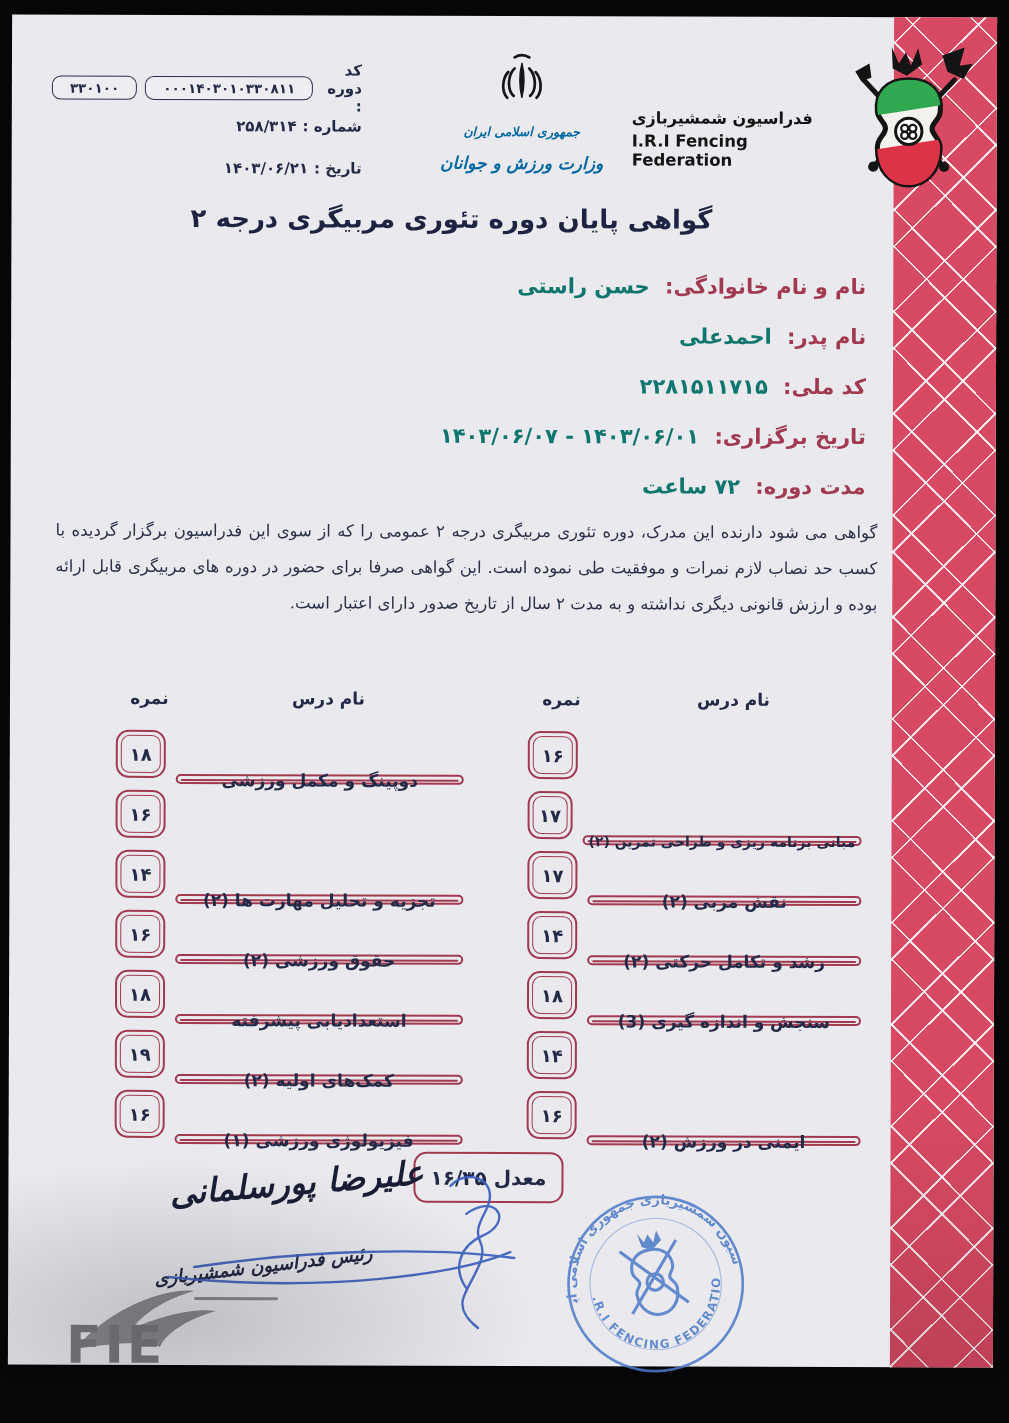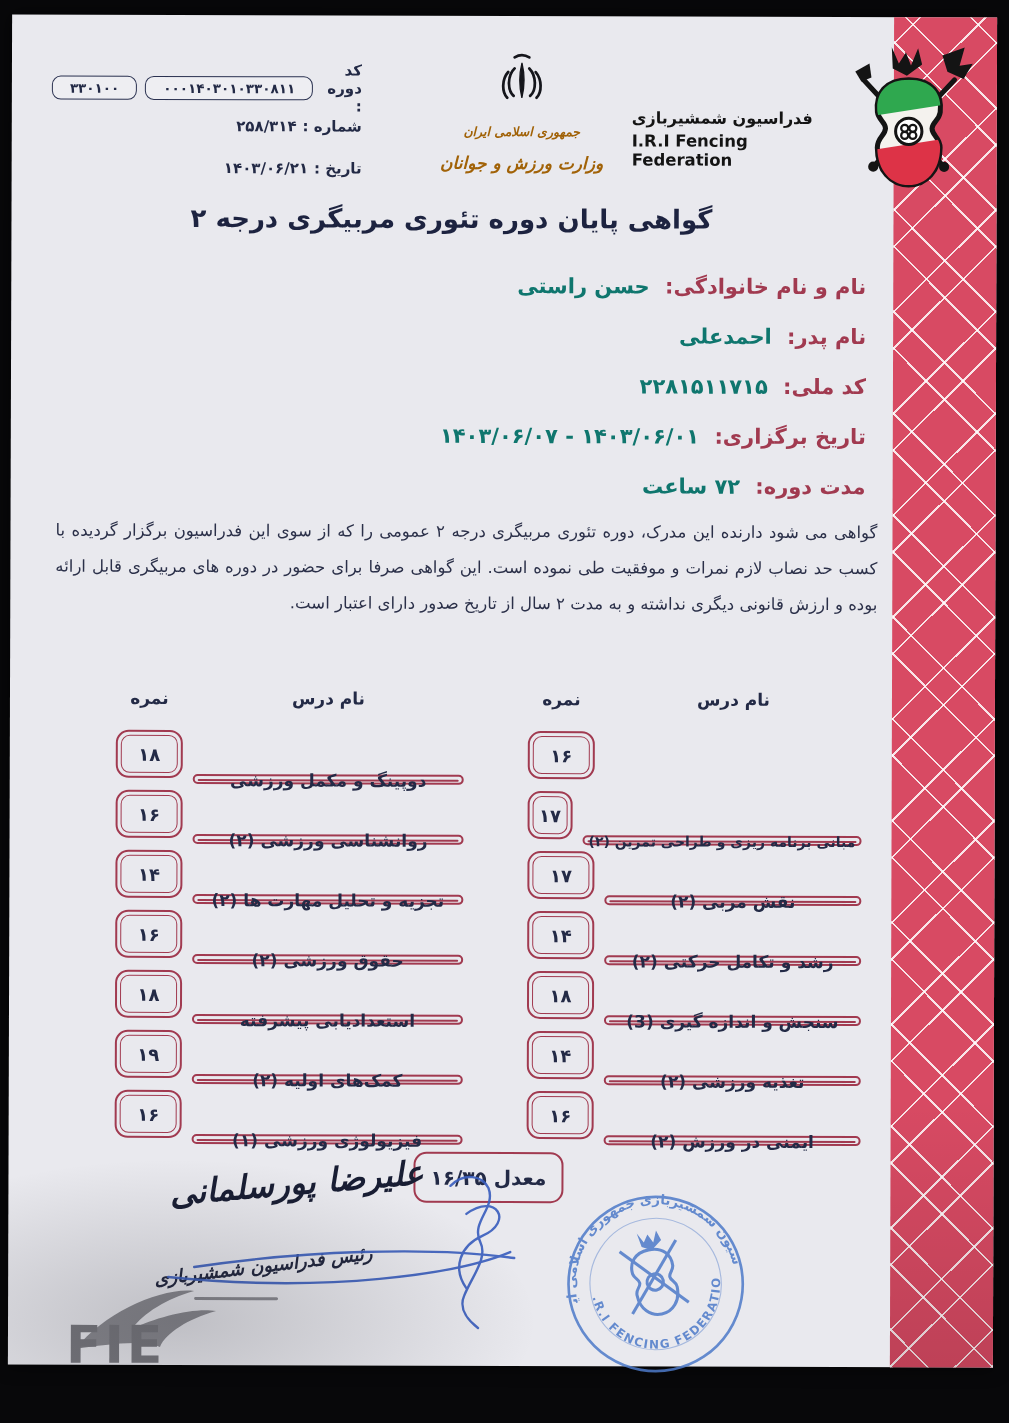--- a/index.html
+++ b/index.html
@@ -15,21 +15,21 @@
       repeating-linear-gradient(-45deg, rgba(255,255,255,.85) 0 1.8px, transparent 1.8px 26px,
         rgba(255,255,255,.85) 26px 27.8px, transparent 27.8px 72px);}
   .band::after{content:"";position:absolute;inset:0;background:linear-gradient(180deg,rgba(0,0,0,0) 80%,rgba(0,0,0,.12));}
   .codeblock{position:absolute;left:40px;top:56px;width:310px;direction:rtl;text-align:right;
              font-weight:bold;font-size:15px;color:#232a46;}
   .codeline{display:flex;align-items:center;gap:8px;justify-content:flex-start;height:34px;}
   .codebox{border:1.7px solid #2a3150;border-radius:9px;padding:3px 17px;font-size:13.5px;
            letter-spacing:.5px;white-space:nowrap;background:rgba(255,255,255,.25);}
   .plainline{height:42px;display:flex;align-items:center;gap:6px;}
 
-  .gov{position:absolute;left:425px;top:34px;width:170px;text-align:center;color:#a16207;}
+  .gov{position:absolute;left:425px;top:34px;width:170px;text-align:center;color:#0369a1;}
   .gov .l1{font-size:12.5px;font-style:italic;font-weight:bold;margin-top:4px;}
   .gov .l2{font-size:17px;font-style:italic;font-weight:bold;margin-top:14px;}
 
   .fed{position:absolute;left:620px;top:92px;width:215px;text-align:left;color:#141414;direction:rtl;}
   .fed .fa{font-size:16px;font-weight:bold;}
   .fed .en{font-size:16.5px;font-weight:bold;direction:ltr;margin-top:4px;}
   .fedlogo{position:absolute;left:828px;top:26px;}
 
   .doc-title{position:absolute;left:0;top:188px;width:880px;text-align:center;direction:rtl;
              font-size:26px;font-weight:800;color:#1d2340;}
@@ -44,21 +44,21 @@
   .tblgroup{position:absolute;top:668px;}
   .tg-right{left:518px;width:334px;} .tg-left{left:106px;width:348px;}
   .thead{display:flex;gap:10px;height:30px;align-items:center;direction:ltr;
          font-size:17px;font-weight:bold;color:#232a46;margin-bottom:17px;}
   .thead .hg{text-align:center;} 
   .trow{display:flex;gap:10px;height:48px;margin-bottom:12px;direction:ltr;}
   .box2{border:2px solid #a13a50;border-radius:13px;padding:3px;box-sizing:border-box;}
   .box2 .in{border:1.6px solid #a13a50;border-radius:9px;width:100%;height:100%;
             display:flex;align-items:center;justify-content:center;box-sizing:border-box;
             direction:rtl;color:#232a46;font-weight:bold;font-size:17px;white-space:nowrap;}
-  .gbox{width:67px;} .gbox .in{font-size:18px;}
+  .gbox{width:50px;} .gbox .in{font-size:18px;}
   .nbox{flex:1;margin-top:44px;}
   .sz-s .in{font-size:14px;}
 
   .avg{position:absolute;left:405px;top:1136px;width:146px;height:47px;border:2.6px solid #a13a50;
        border-radius:13px;display:flex;align-items:center;justify-content:center;direction:rtl;
        font-size:20px;font-weight:bold;color:#232a46;}
 
   .sig-name{position:absolute;left:118px;top:1148px;width:340px;text-align:center;direction:rtl;
             font-family:"DejaVu Serif","Liberation Serif",serif;font-style:italic;font-weight:bold;
             font-size:33px;color:#181d33;transform:rotate(-5deg);}
@@ -212,23 +212,20 @@
             <div class="in">۱۸</div>
           </div>
         <div class="box2 nbox">
             <div class="in">سنجش و اندازه گیری (3)</div>
           </div>
       </div>
       <div class="trow">
         <div class="box2 gbox">
             <div class="in">۱۴</div>
           </div>
-        <div class="box2 nbox">
-            <div class="in">تغذیه ورزشی (۲)</div>
-          </div>
       </div>
       <div class="trow">
         <div class="box2 gbox">
             <div class="in">۱۶</div>
           </div>
         <div class="box2 nbox">
             <div class="in">ایمنی در ورزش (۲)</div>
           </div>
       </div>
     </div>
@@ -242,23 +239,20 @@
         <div class="box2 gbox">
             <div class="in">۱۸</div>
           </div>
         <div class="box2 nbox">
             <div class="in">دوپینگ و مکمل ورزشی</div>
           </div>
       </div>
       <div class="trow">
         <div class="box2 gbox">
             <div class="in">۱۶</div>
-          </div>
-        <div class="box2 nbox">
-            <div class="in">روانشناسی ورزشی (۲)</div>
           </div>
       </div>
       <div class="trow">
         <div class="box2 gbox">
             <div class="in">۱۴</div>
           </div>
         <div class="box2 nbox">
             <div class="in">تجزیه و تحلیل مهارت ها (۲)</div>
           </div>
       </div>

